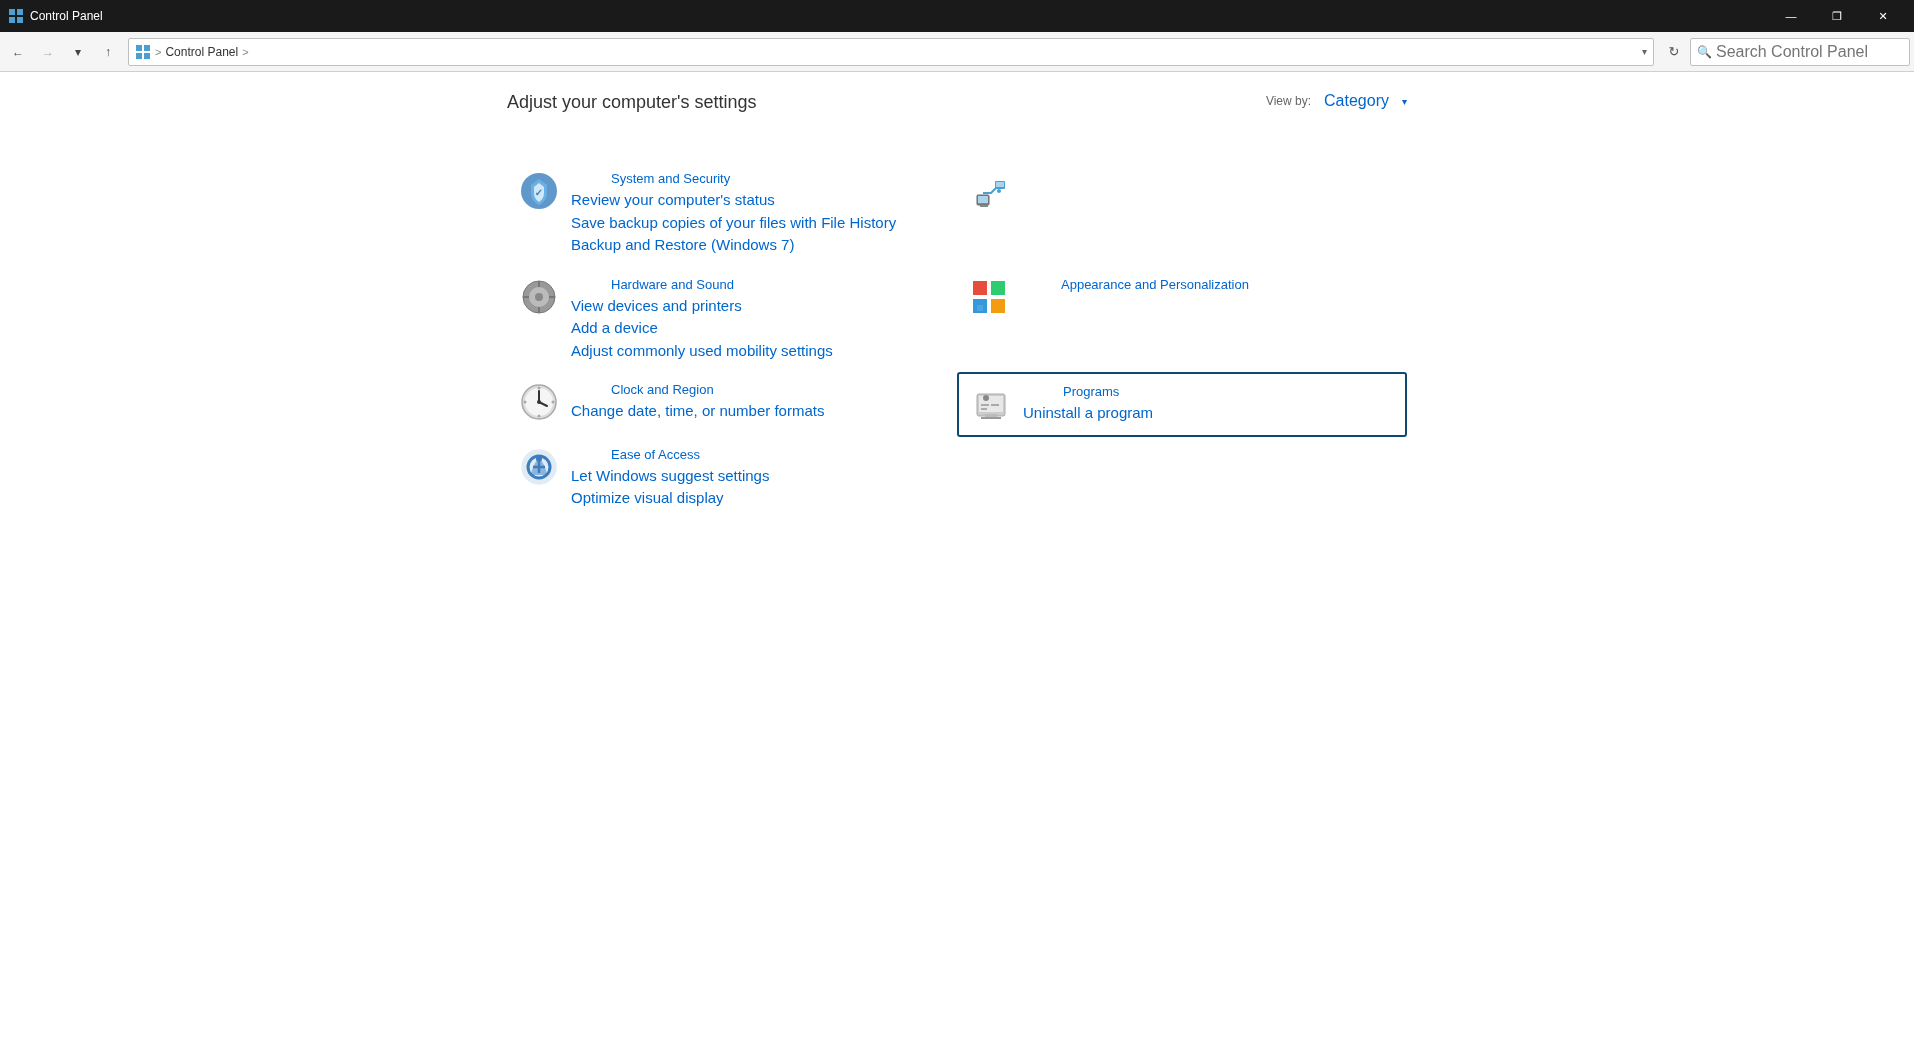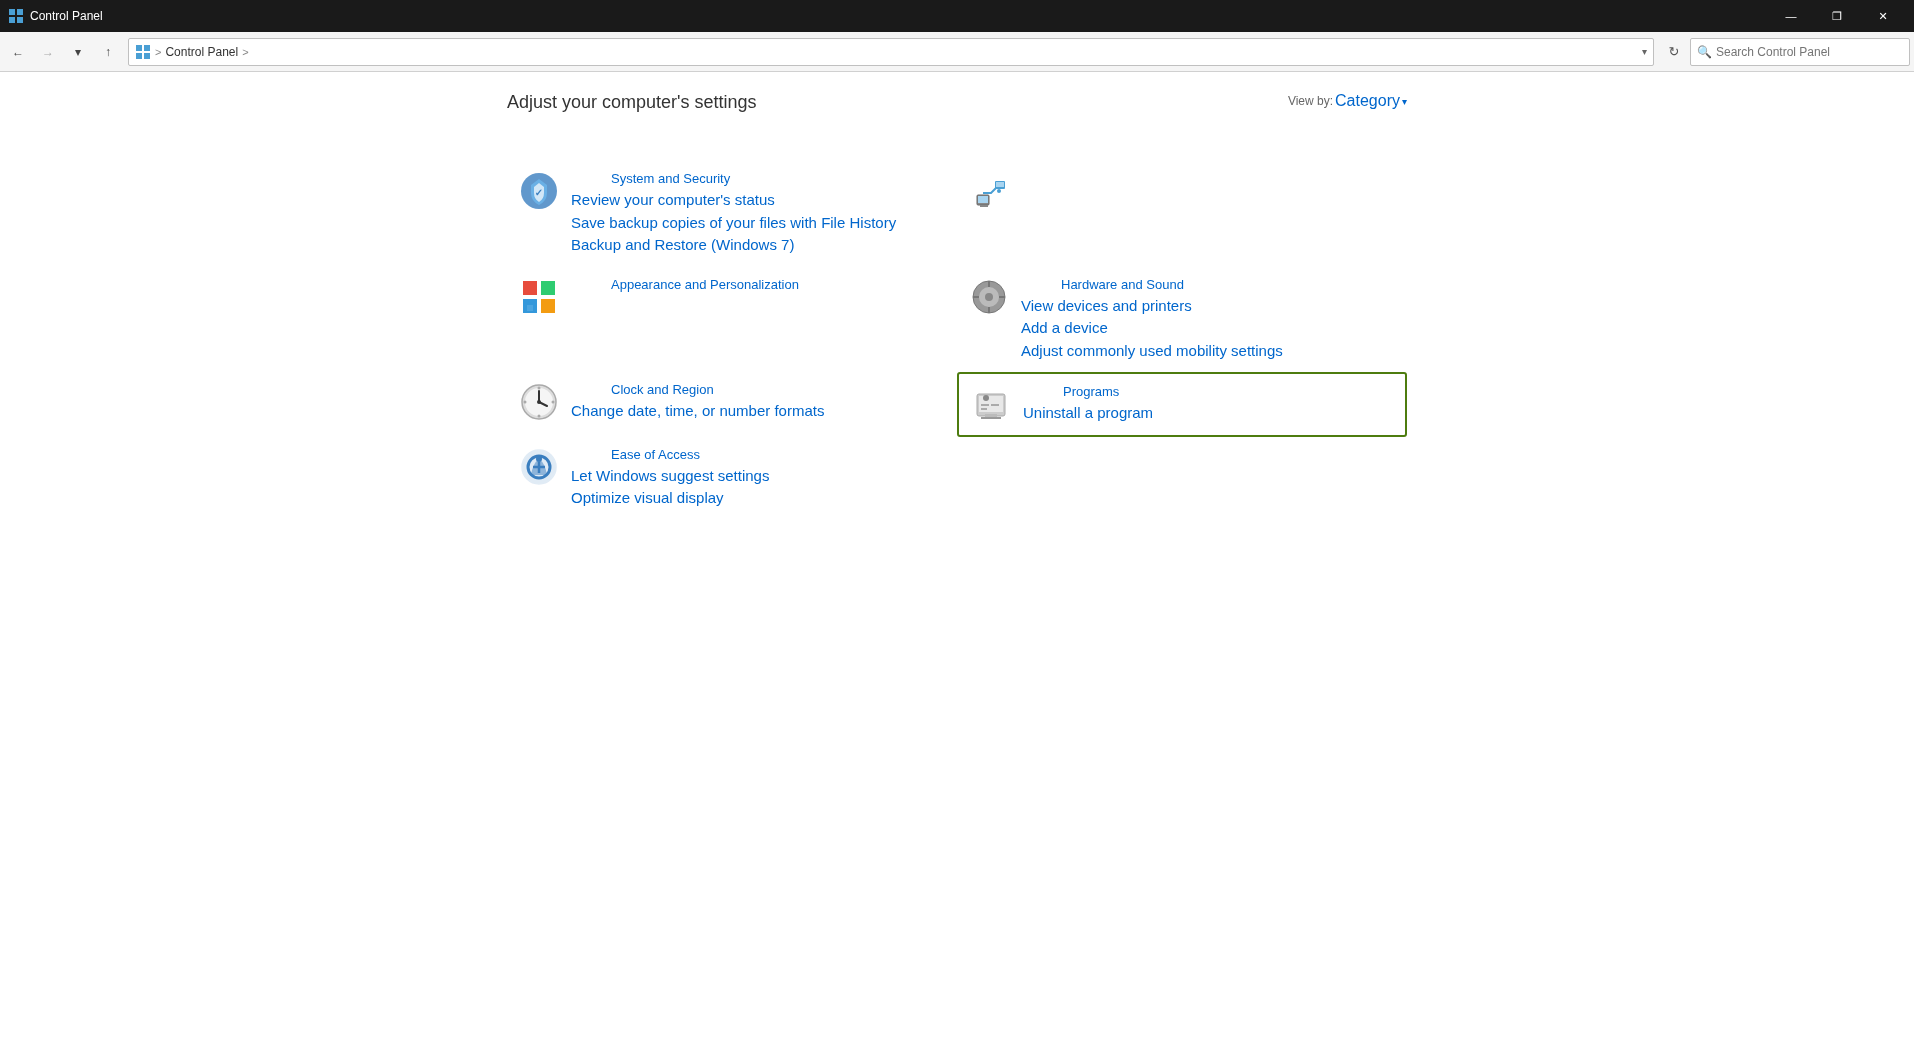--- a/index.html
+++ b/index.html
@@ -155,21 +155,21 @@
 
     .search-icon-inner {
       color: #888;
       font-size: 12px;
     }
 
     .search-input {
       border: none;
       outline: none;
       background: transparent;
-      font-size: 12px;
+      font-size: 16px;
       color: #0369a1;
       width: 100%;
     }
 
     
     .main-content {
       background: #ffffff;
       height: calc(100% - 72px);
       padding: 20px 40px;
     }
@@ -192,21 +192,21 @@
     .category-item {
       display: flex;
       align-items: flex-start;
       padding: 10px 12px;
       gap: 12px;
       cursor: pointer;
       border-radius: 2px;
     }
 
     .category-item.highlighted {
-      border: 2px solid #4d7c0f;
+      border: 2px solid #0c4a6e;
       border-radius: 3px;
     }
 
     .category-icon {
       width: 40px;
       height: 40px;
       flex-shrink: 0;
       display: flex;
       align-items: center;
       justify-content: center;
@@ -307,21 +307,21 @@
 
   <div class="search-box">
     <span class="search-icon-inner">🔍</span>
     <input class="search-input" type="text" placeholder="Search Control Panel" style="">
   </div>
 </div>
 
 <div class="main-content">
   <div class="header-row">
     <h1 class="page-title">Adjust your computer's settings</h1>
-    <div style="display:flex; align-items:center; gap:2px;">
+    <div style="display:flex; align-items:center; gap:13px;">
       <span class="view-by-label">View by:</span>
       <span class="view-by-value">Category</span>
       <span class="view-by-chevron">▾</span>
     </div>
   </div>
 
   <div class="categories-grid">
 
     <div class="category-item">
       <div class="category-icon">
@@ -351,49 +351,49 @@
           <rect x="26" y="10" width="10" height="8" rx="1" fill="#4a9fd4"></rect>
           <rect x="27" y="11" width="8" height="5" fill="#a8d4f0"></rect>
           <circle cx="30" cy="20" r="2" fill="#4a9fd4"></circle>
         </svg>
       </div>
     </div>
 
     <div class="category-item">
       <div class="category-icon">
         <svg width="40" height="40" viewBox="0 0 40 40">
-          <rect x="4" y="4" width="14" height="14" fill="#e74c3c"></rect>
-          <rect x="22" y="4" width="14" height="14" fill="#2ecc71"></rect>
-          <rect x="4" y="22" width="14" height="14" fill="#3498db"></rect>
-          <rect x="22" y="22" width="14" height="14" fill="#f39c12"></rect>
-          <rect x="8" y="28" width="6" height="6" fill="#5dade2" opacity="0.6"></rect>
-        </svg>
-      </div>
-      <div class="category-content">
-        <a class="category-title">Appearance and Personalization</a>
-      </div>
-    </div>
-
-    <div class="category-item">
-      <div class="category-icon">
-        <svg width="40" height="40" viewBox="0 0 40 40">
           <circle cx="20" cy="20" r="16" fill="#999" stroke="#777" stroke-width="1"></circle>
           <circle cx="20" cy="20" r="10" fill="#bbb"></circle>
           <circle cx="20" cy="20" r="4" fill="#888"></circle>
           <rect x="19" y="4" width="2" height="6" fill="#777"></rect>
           <rect x="19" y="30" width="2" height="6" fill="#777"></rect>
           <rect x="4" y="19" width="6" height="2" fill="#777"></rect>
           <rect x="30" y="19" width="6" height="2" fill="#777"></rect>
         </svg>
       </div>
       <div class="category-content">
         <a class="category-title">Hardware and Sound</a>
         <a class="category-link">View devices and printers</a>
         <a class="category-link">Add a device</a>
         <a class="category-link">Adjust commonly used mobility settings</a>
+      </div>
+    </div>
+
+    <div class="category-item">
+      <div class="category-icon">
+        <svg width="40" height="40" viewBox="0 0 40 40">
+          <rect x="4" y="4" width="14" height="14" fill="#e74c3c"></rect>
+          <rect x="22" y="4" width="14" height="14" fill="#2ecc71"></rect>
+          <rect x="4" y="22" width="14" height="14" fill="#3498db"></rect>
+          <rect x="22" y="22" width="14" height="14" fill="#f39c12"></rect>
+          <rect x="8" y="28" width="6" height="6" fill="#5dade2" opacity="0.6"></rect>
+        </svg>
+      </div>
+      <div class="category-content">
+        <a class="category-title">Appearance and Personalization</a>
       </div>
     </div>
 
     <div class="category-item">
       <div class="category-icon">
         <svg width="40" height="40" viewBox="0 0 40 40">
           <circle cx="20" cy="20" r="17" fill="#ddd" stroke="#aaa" stroke-width="1.5"></circle>
           <circle cx="20" cy="20" r="14" fill="#f5f5f5"></circle>
           <line x1="20" y1="20" x2="20" y2="9" stroke="#333" stroke-width="2" stroke-linecap="round"></line>
           <line x1="20" y1="20" x2="28" y2="24" stroke="#333" stroke-width="2" stroke-linecap="round"></line>

